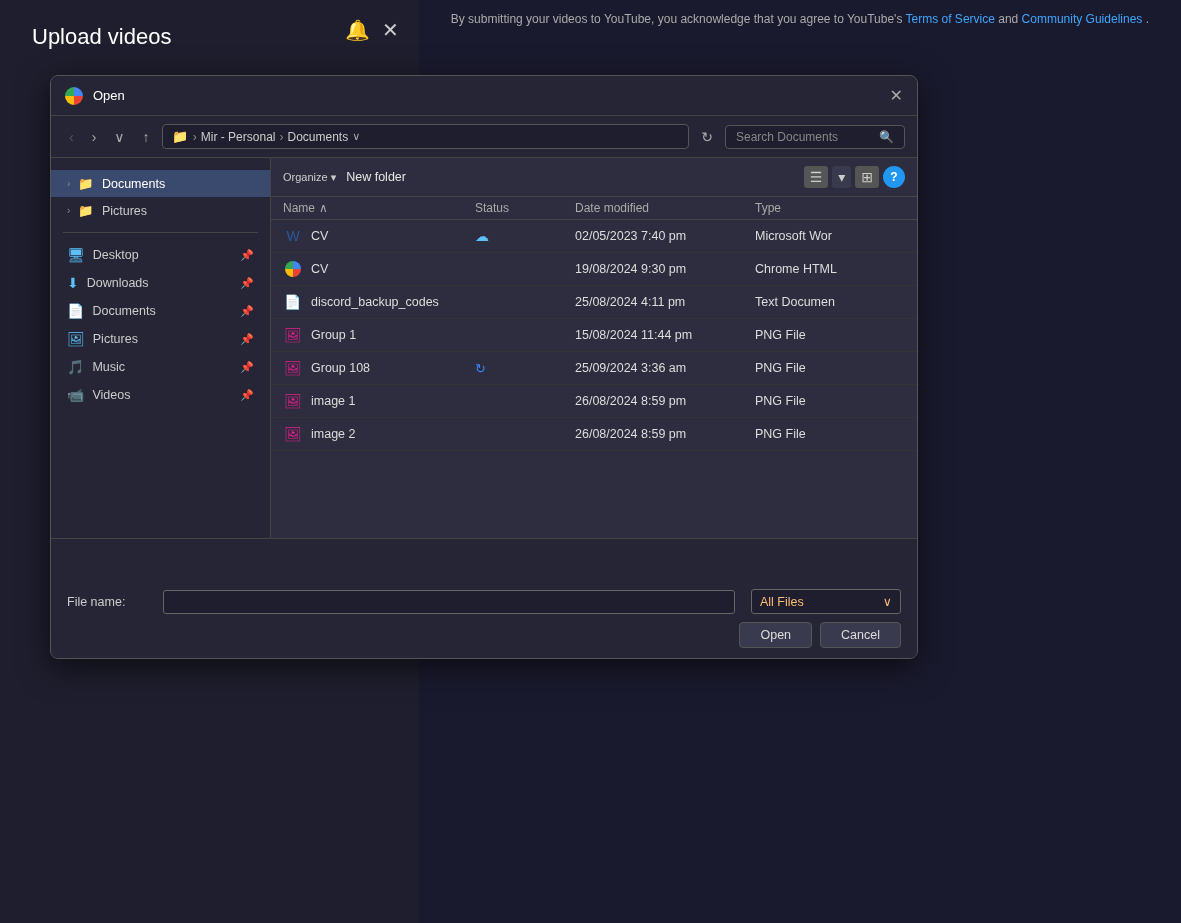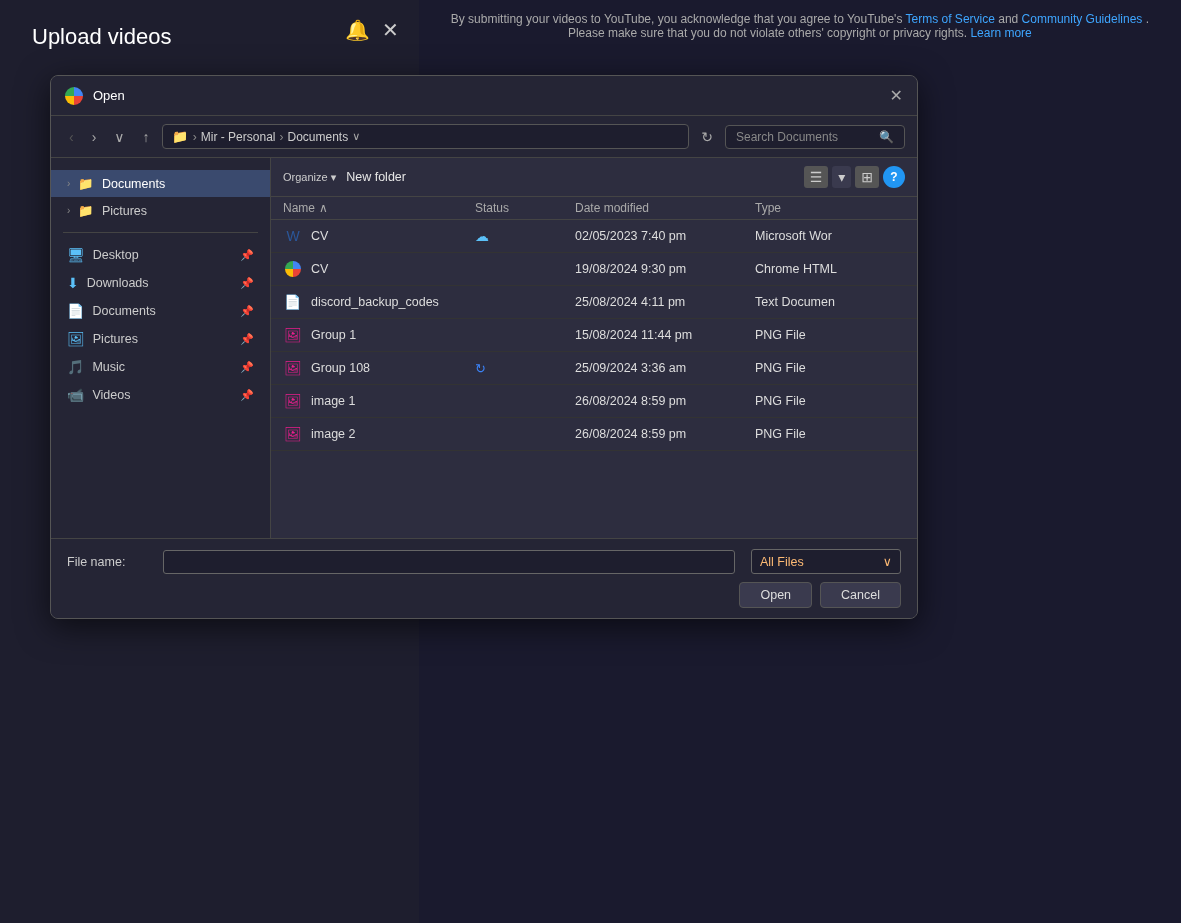--- a/index.html
+++ b/index.html
@@ -325,20 +325,21 @@
 
     
     .dialog-bottom {
       background: #252535;
       border-top: 1px solid #444;
       padding: 10px 16px;
     }
     .file-name-row {
       display: flex; align-items: center; gap: 16px;
       margin-bottom: 8px;
+      margin-top: 40px;
     }
     .fn-label { color: #ccc; font-size: 12.5px; min-width: 80px; }
     .fn-input {
       flex: 1;
       background: #1e1e2e;
       border: 1px solid #666;
       border-radius: 3px;
       padding: 4px 8px;
       color: #ccc;
       font-size: 12.5px;
@@ -655,18 +656,14 @@
   </div>
 
   <div class="upload-disclaimer">
     <div>
       <span>By submitting your videos to YouTube, you acknowledge that you agree to YouTube's </span>
       <a class="disclaimer-link" href="#">Terms of Service</a>
       <span> and </span>
       <a class="disclaimer-link" href="#">Community Guidelines</a>
       <span>.</span>
     </div>
-    <div>
-      <span>Please make sure that you do not violate others' copyright or privacy rights. </span>
-      <a class="disclaimer-link" href="#">Learn more</a>
-    </div>
   </div>
 </div>
 
 </body></html>

